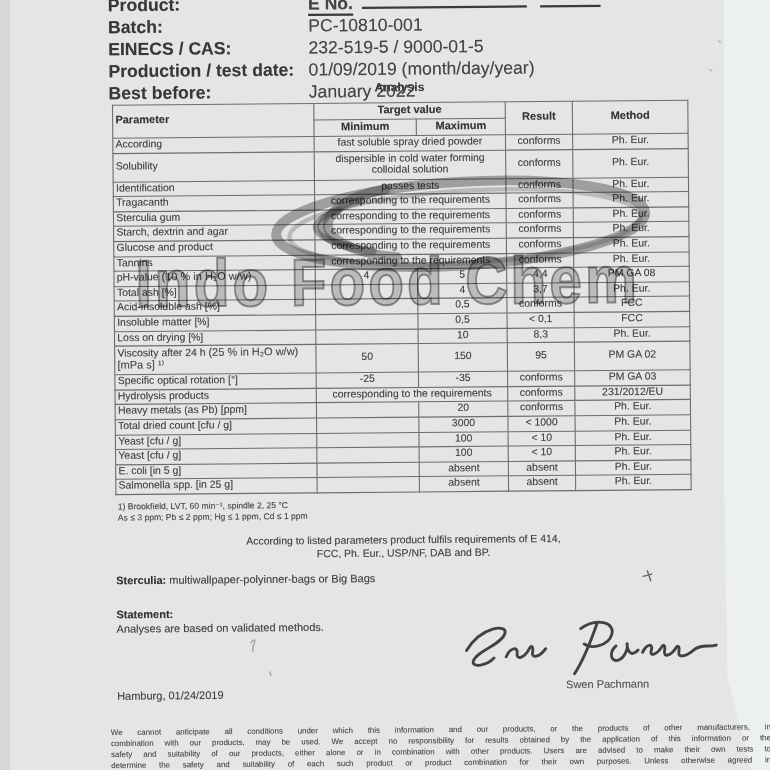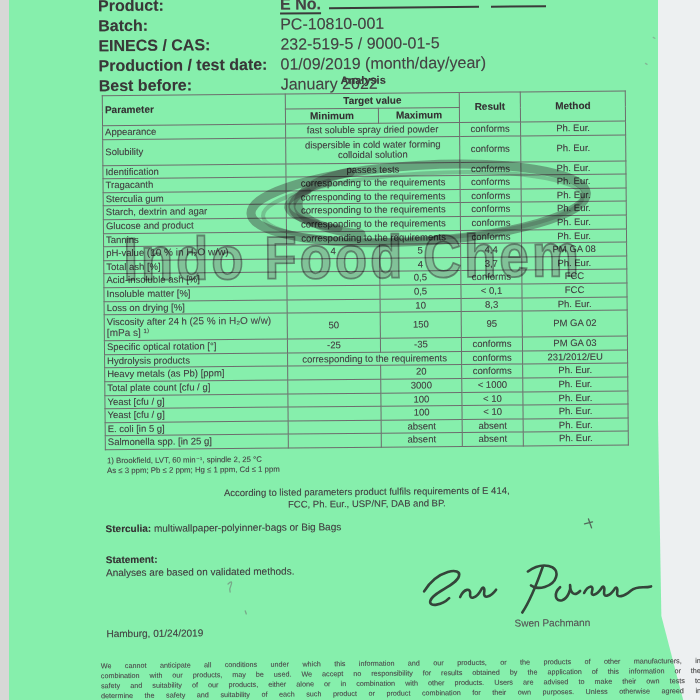--- a/index.html
+++ b/index.html
@@ -1,17 +1,17 @@
 <!DOCTYPE html>
 <html><head>
 <meta charset="utf-8">
 <style>
   html,body{margin:0;padding:0;}
   body{width:700px;height:700px;font-family:"Liberation Sans","DejaVu Sans",sans-serif;}
-  #page{position:relative;width:700px;height:700px;background:#86efac;overflow:hidden;}
+  #page{position:relative;width:700px;height:700px;background:#e5e5e5;overflow:hidden;}
   .edge-left{position:absolute;left:0;top:0;width:9px;height:700px;background:#d7d8d6;}
   .edge-right{position:absolute;right:0;top:0;width:42px;height:700px;background:#edf0f1;
     clip-path:polygon(0 0,100% 0,100% 100%,60% 100%,8% 88%,0 60%);}
   #content{position:absolute;left:0;top:0;width:700px;height:700px;transform:rotate(-0.5deg);color:#3f3f3f;}
   .scan-text{text-shadow:0.2px 0.2px 0.4px rgba(90,90,90,.45);}
 
   
   .info-wrap{position:absolute;left:100px;top:-6px;}
   table{border-collapse:collapse;table-layout:fixed;}
   .info-label{width:180px;font-weight:bold;color:#383838;}
@@ -108,21 +108,21 @@
             <th rowspan="2">Result</th>
             <th rowspan="2">Method</th>
           </tr>
           <tr>
             <th>Minimum</th>
             <th>Maximum</th>
           </tr>
         </thead>
         <tbody>
             <tr>
-    <td class="c-param"><span class="p-main">Appearance</span> <span class="p-small"></span></td>
+    <td class="c-param"><span class="p-main">According</span> <span class="p-small"></span></td>
     <td class="c-min c-span" colspan="2">fast soluble spray dried powder</td>
 
     <td class="c-result">conforms</td>
     <td class="c-method">Ph. Eur.</td>
   </tr>
             <tr class="tall">
     <td class="c-param"><span class="p-main">Solubility</span> <span class="p-small"></span></td>
     <td class="c-min c-span" colspan="2">dispersible in cold water forming colloidal solution</td>
 
     <td class="c-result">conforms</td>
@@ -227,21 +227,21 @@
     <td class="c-method">231/2012/EU</td>
   </tr>
             <tr>
     <td class="c-param"><span class="p-main">Heavy metals (as Pb) [ppm]</span> <span class="p-small"></span></td>
     <td class="c-min"></td>
     <td class="c-max">20</td>
     <td class="c-result">conforms</td>
     <td class="c-method">Ph. Eur.</td>
   </tr>
             <tr>
-    <td class="c-param"><span class="p-main">Total plate count [cfu / g]</span> <span class="p-small"></span></td>
+    <td class="c-param"><span class="p-main">Total dried count [cfu / g]</span> <span class="p-small"></span></td>
     <td class="c-min"></td>
     <td class="c-max">3000</td>
     <td class="c-result">&lt; 1000</td>
     <td class="c-method">Ph. Eur.</td>
   </tr>
             <tr>
     <td class="c-param"><span class="p-main">Yeast [cfu / g]</span> <span class="p-small"></span></td>
     <td class="c-min"></td>
     <td class="c-max">100</td>
     <td class="c-result">&lt; 10</td>

